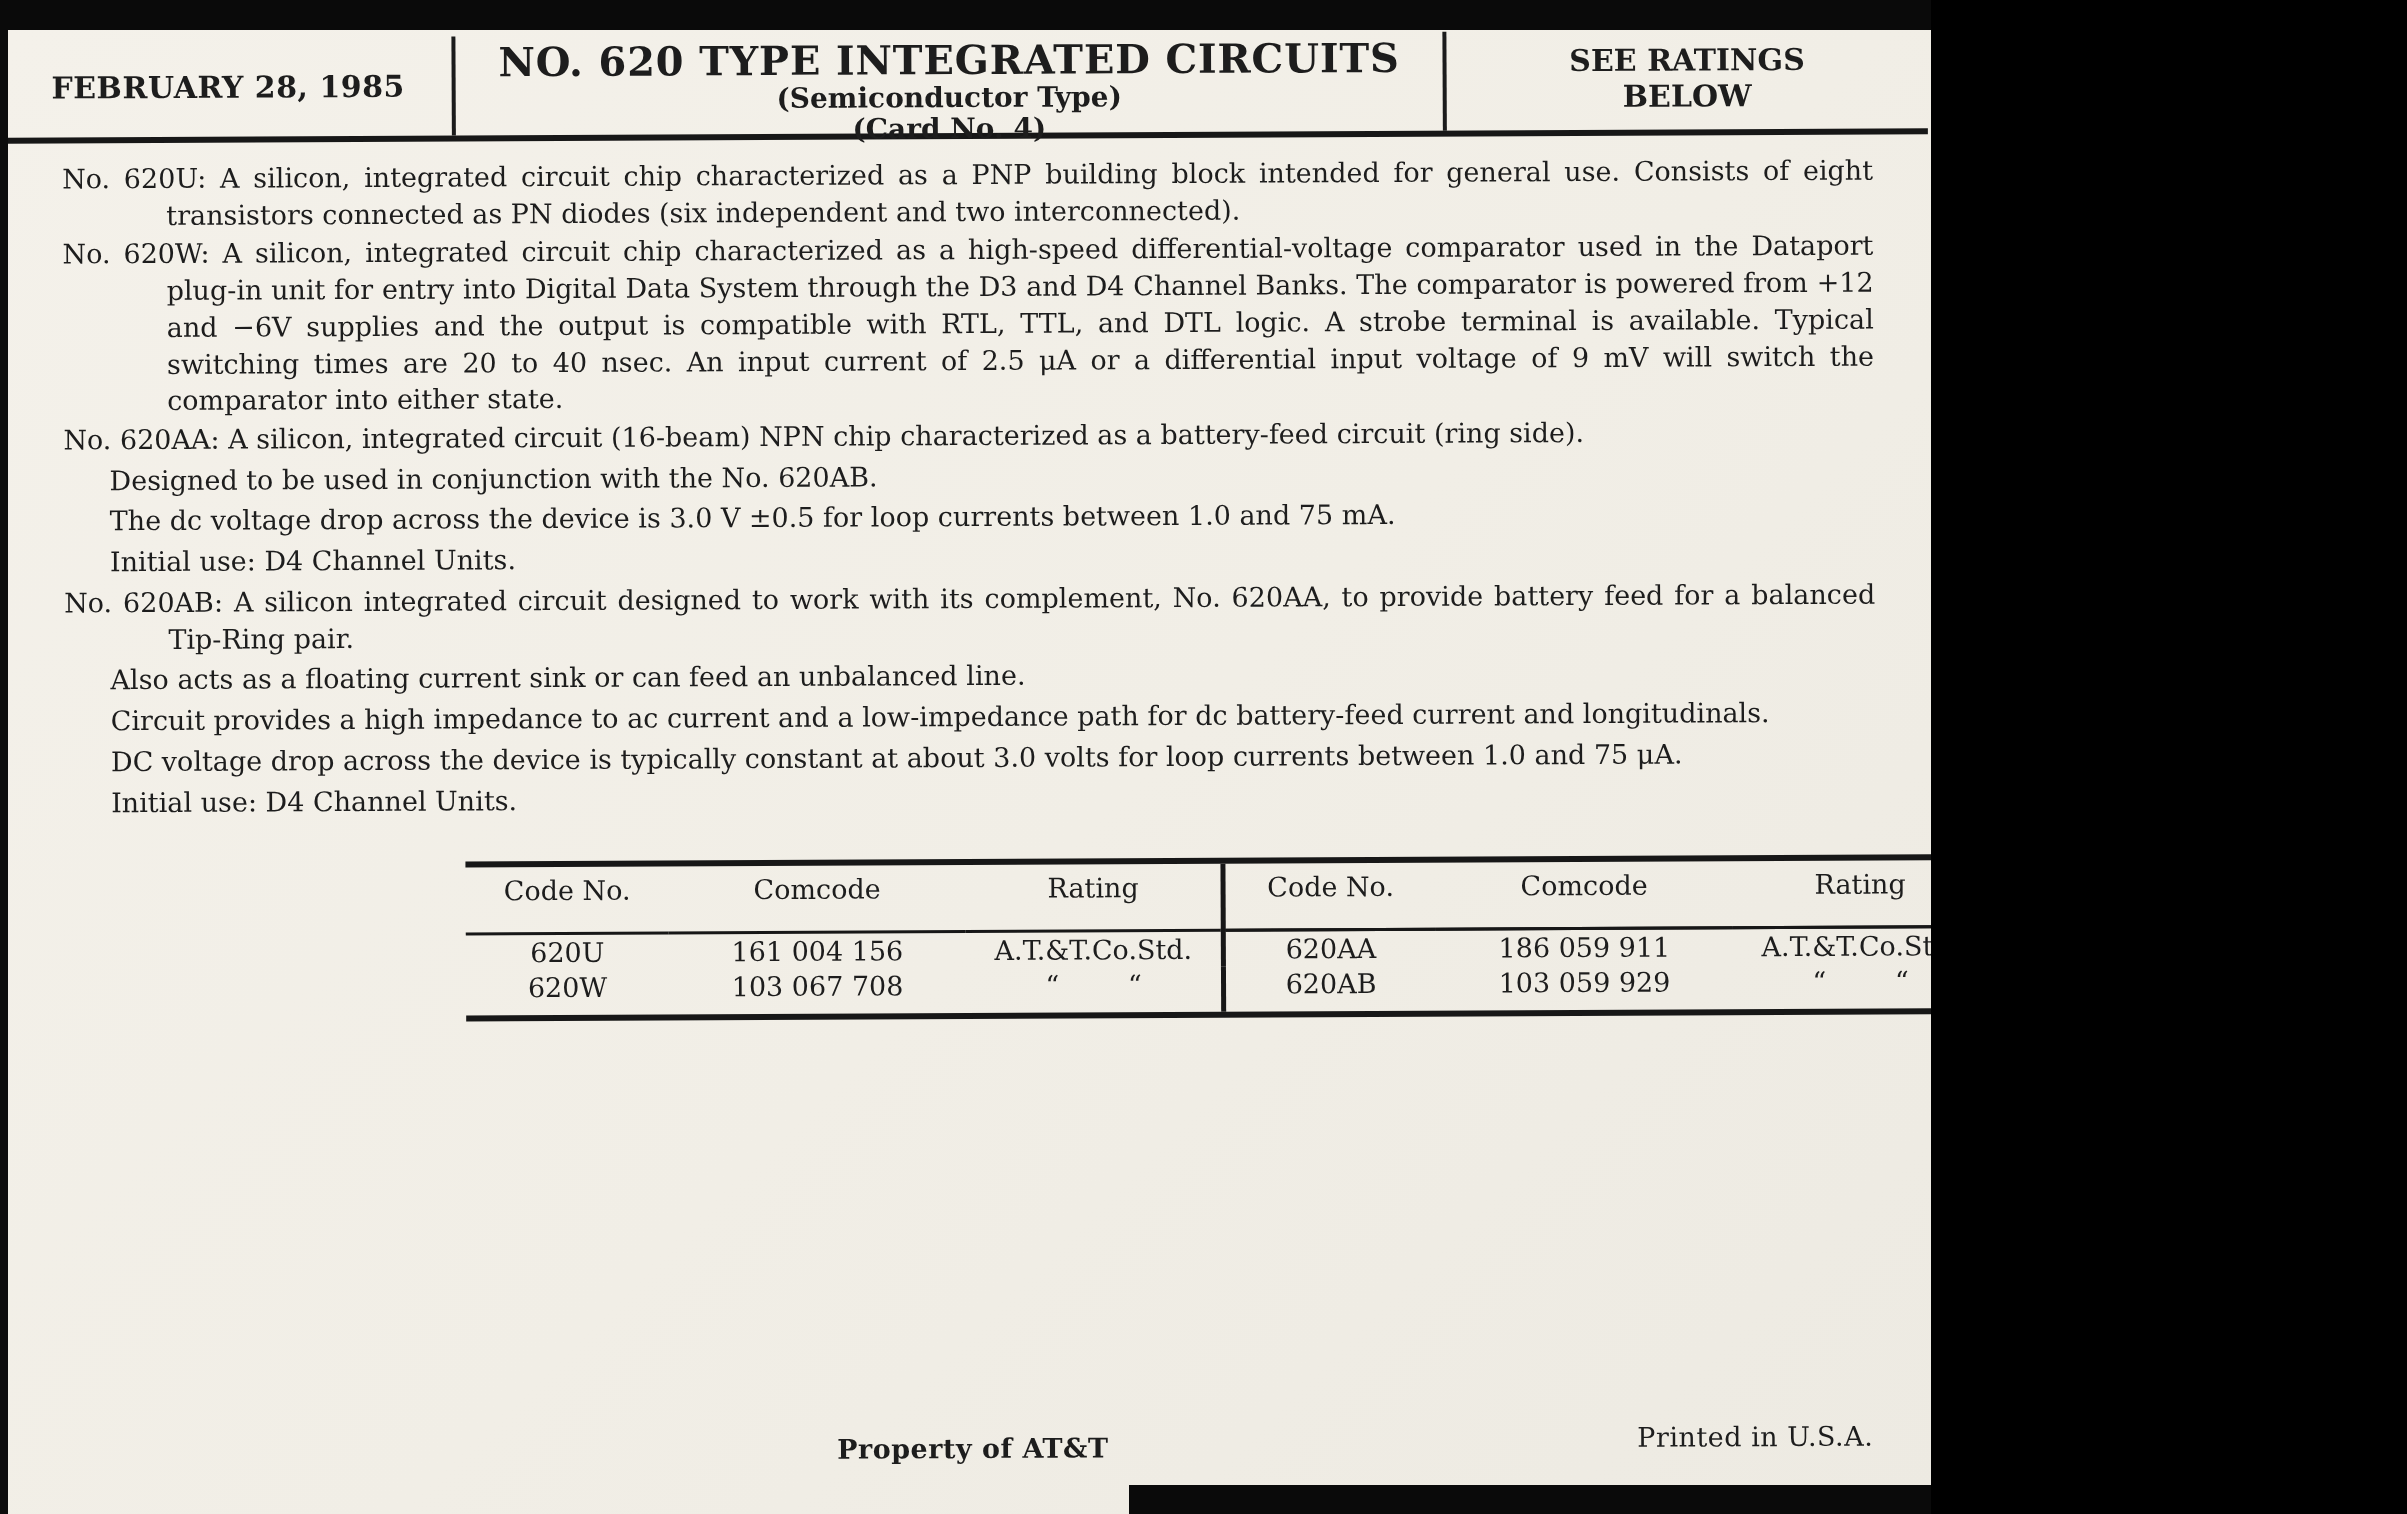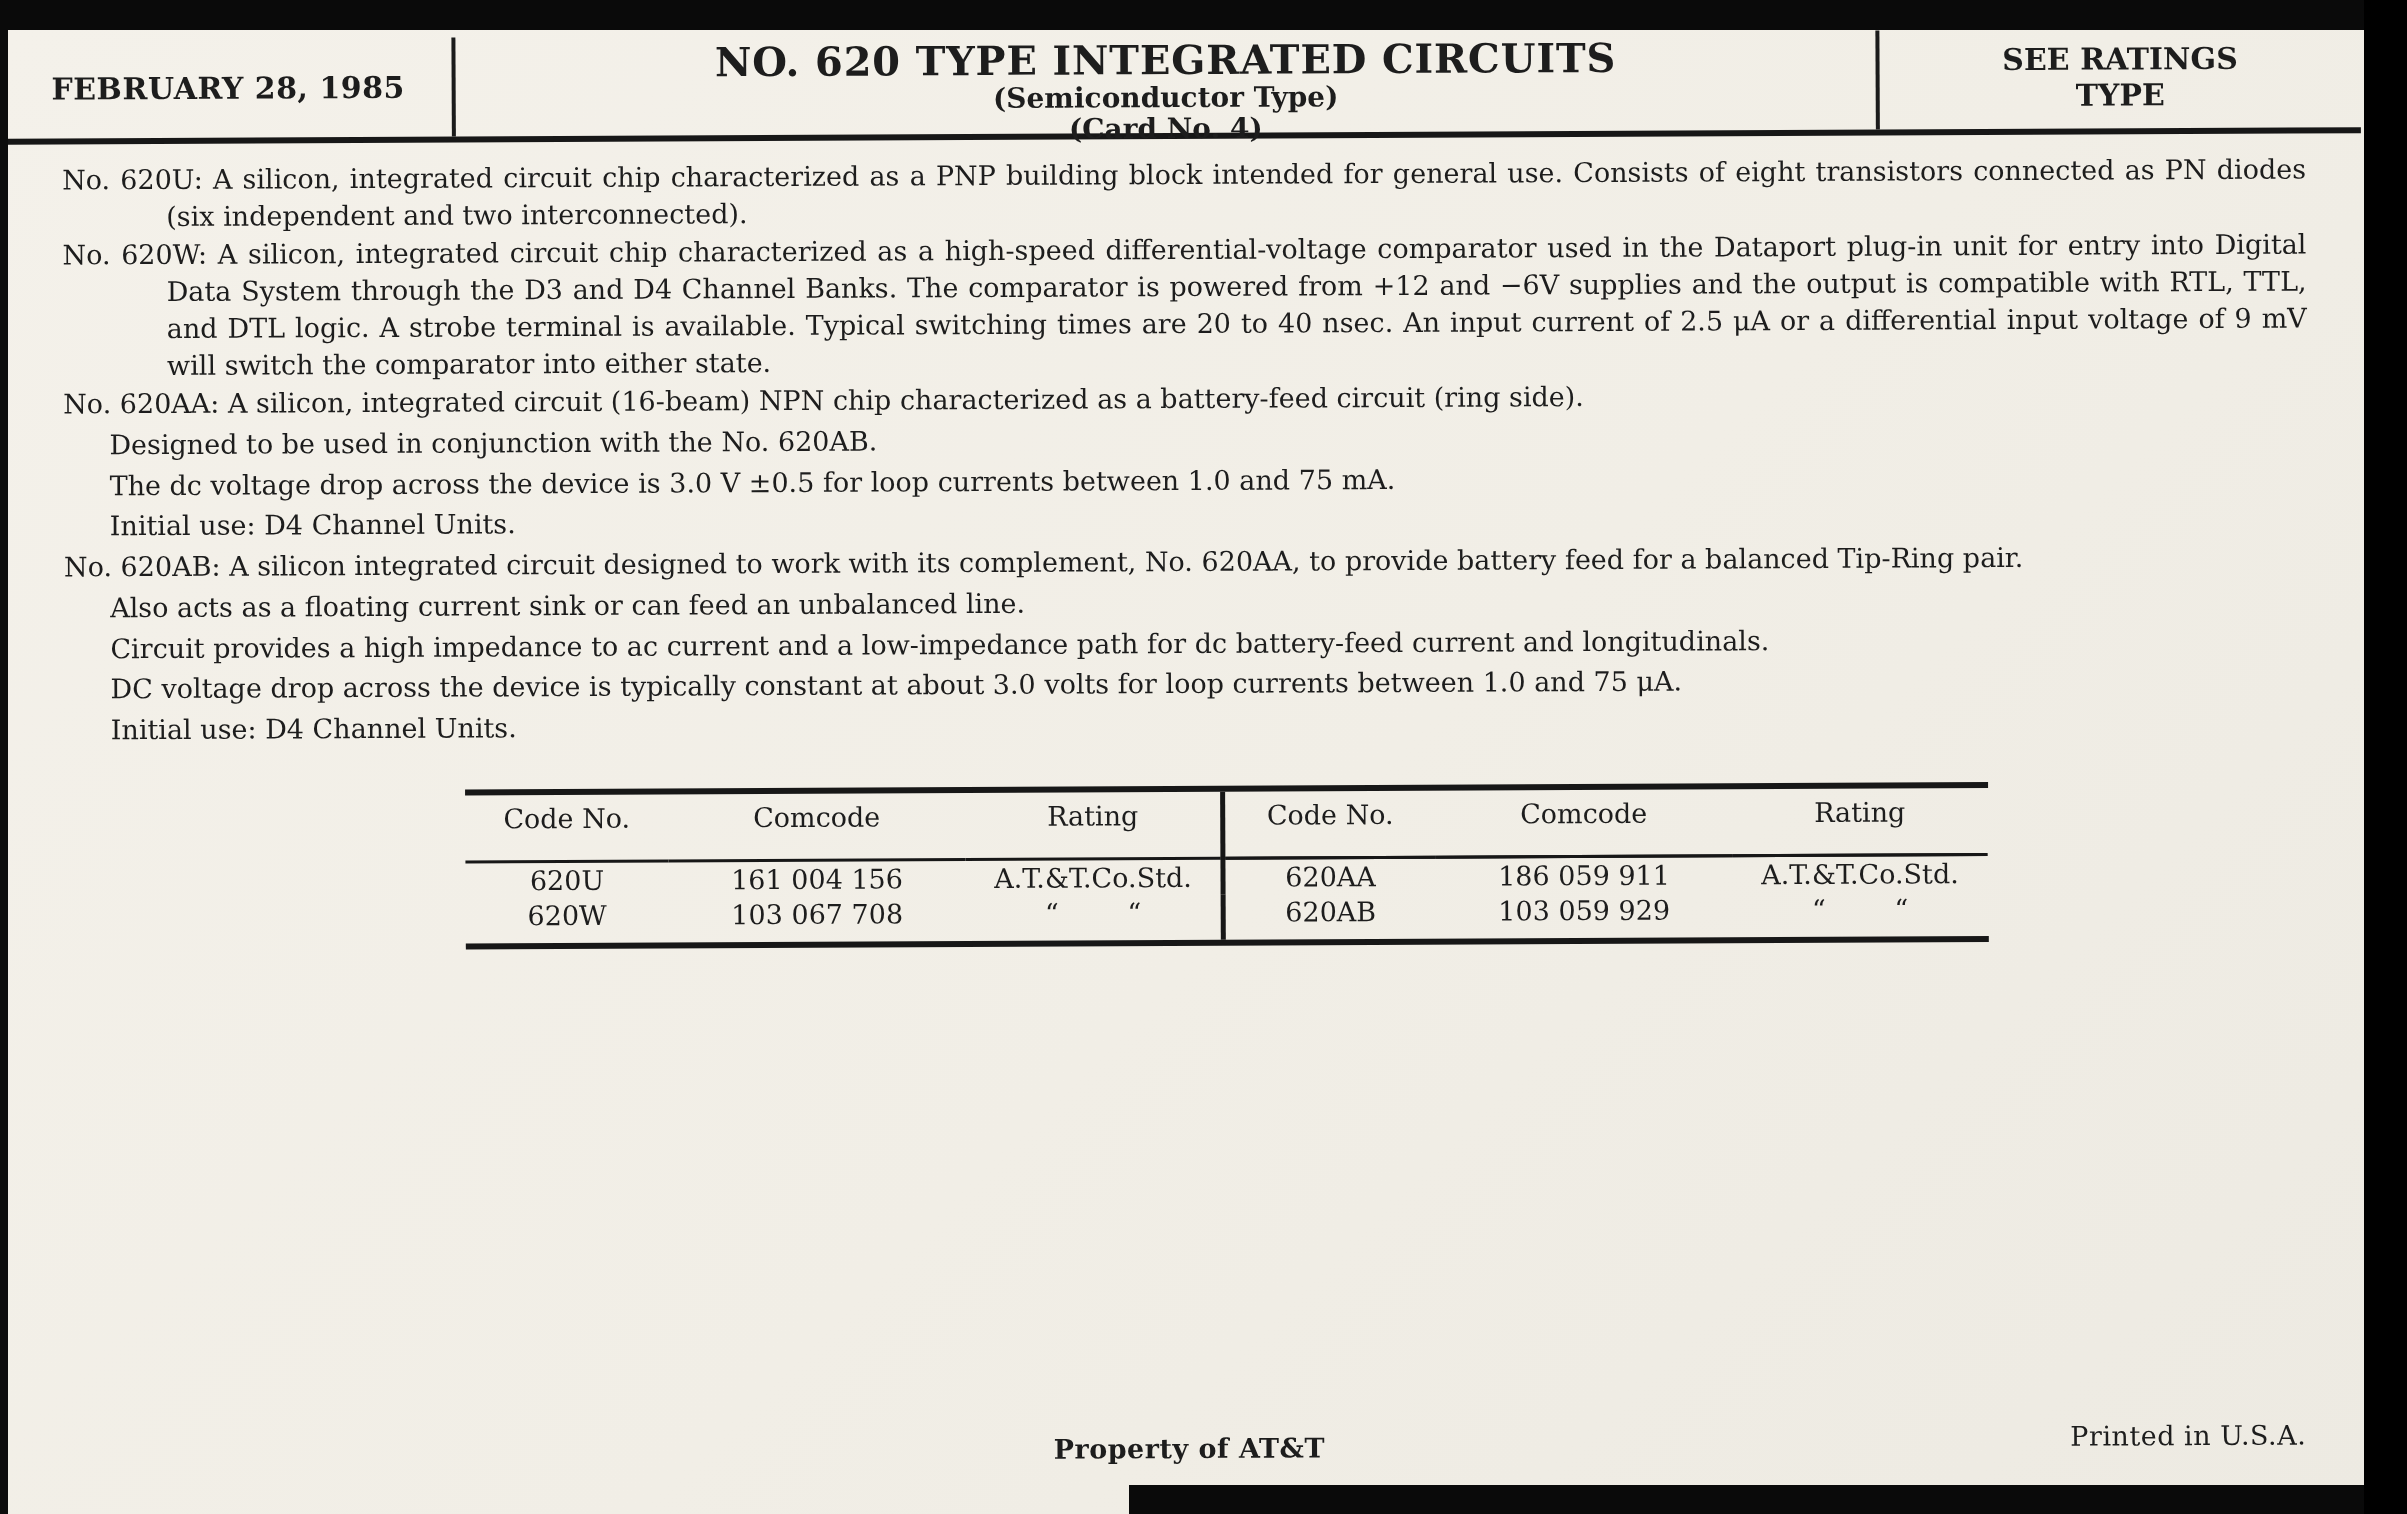--- a/index.html
+++ b/index.html
@@ -2,21 +2,21 @@
 <html><head>
 <meta charset="utf-8">
 <style>
   html, body {
     margin: 0;
     padding: 0;
     background: #000;
   }
   .scan {
     position: relative;
-    width: 2364px;
+    width: 1931px;
     height: 1515px;
     background: #0d0d0d;
     overflow: hidden;
     font-family: "DejaVu Serif", "Liberation Serif", serif;
     color: #1d1d1d;
   }
   .bar-top {
     position: absolute;
     top: 0; left: 0;
     width: 100%;
@@ -180,21 +180,21 @@
         <div class="h-left">
           <span>FEBRUARY 28, 1985</span>
         </div>
         <div class="h-center">
           <div class="doc-title">NO. 620 TYPE INTEGRATED CIRCUITS</div>
           <div class="doc-subtitle">(Semiconductor Type)</div>
           <div class="doc-subtitle">(Card No. 4)</div>
         </div>
         <div class="h-right">
           <span>SEE RATINGS</span>
-          <span>TYPE</span>
+          <span>BELOW</span>
         </div>
       </div>
       <div class="rule"></div>
 
       <div class="body">
         <p class="entry"><span>No. 620U:</span> <span>A silicon, integrated circuit chip characterized as a PNP building block intended for general use. Consists of eight transistors connected as PN diodes (six independent and two interconnected).</span></p>
 
         <p class="entry"><span>No. 620W:</span> <span>A silicon, integrated circuit chip characterized as a high-speed differential-voltage comparator used in the Dataport plug-in unit for entry into Digital Data System through the D3 and D4 Channel Banks. The comparator is powered from +12 and −6V supplies and the output is compatible with RTL, TTL, and DTL logic. A strobe terminal is available. Typical switching times are 20 to 40 nsec. An input current of 2.5 μA or a differential input voltage of 9 mV will switch the comparator into either state.</span></p>
 
         <p class="entry"><span>No. 620AA:</span> <span>A silicon, integrated circuit (16-beam) NPN chip characterized as a battery-feed circuit (ring side).</span></p>

